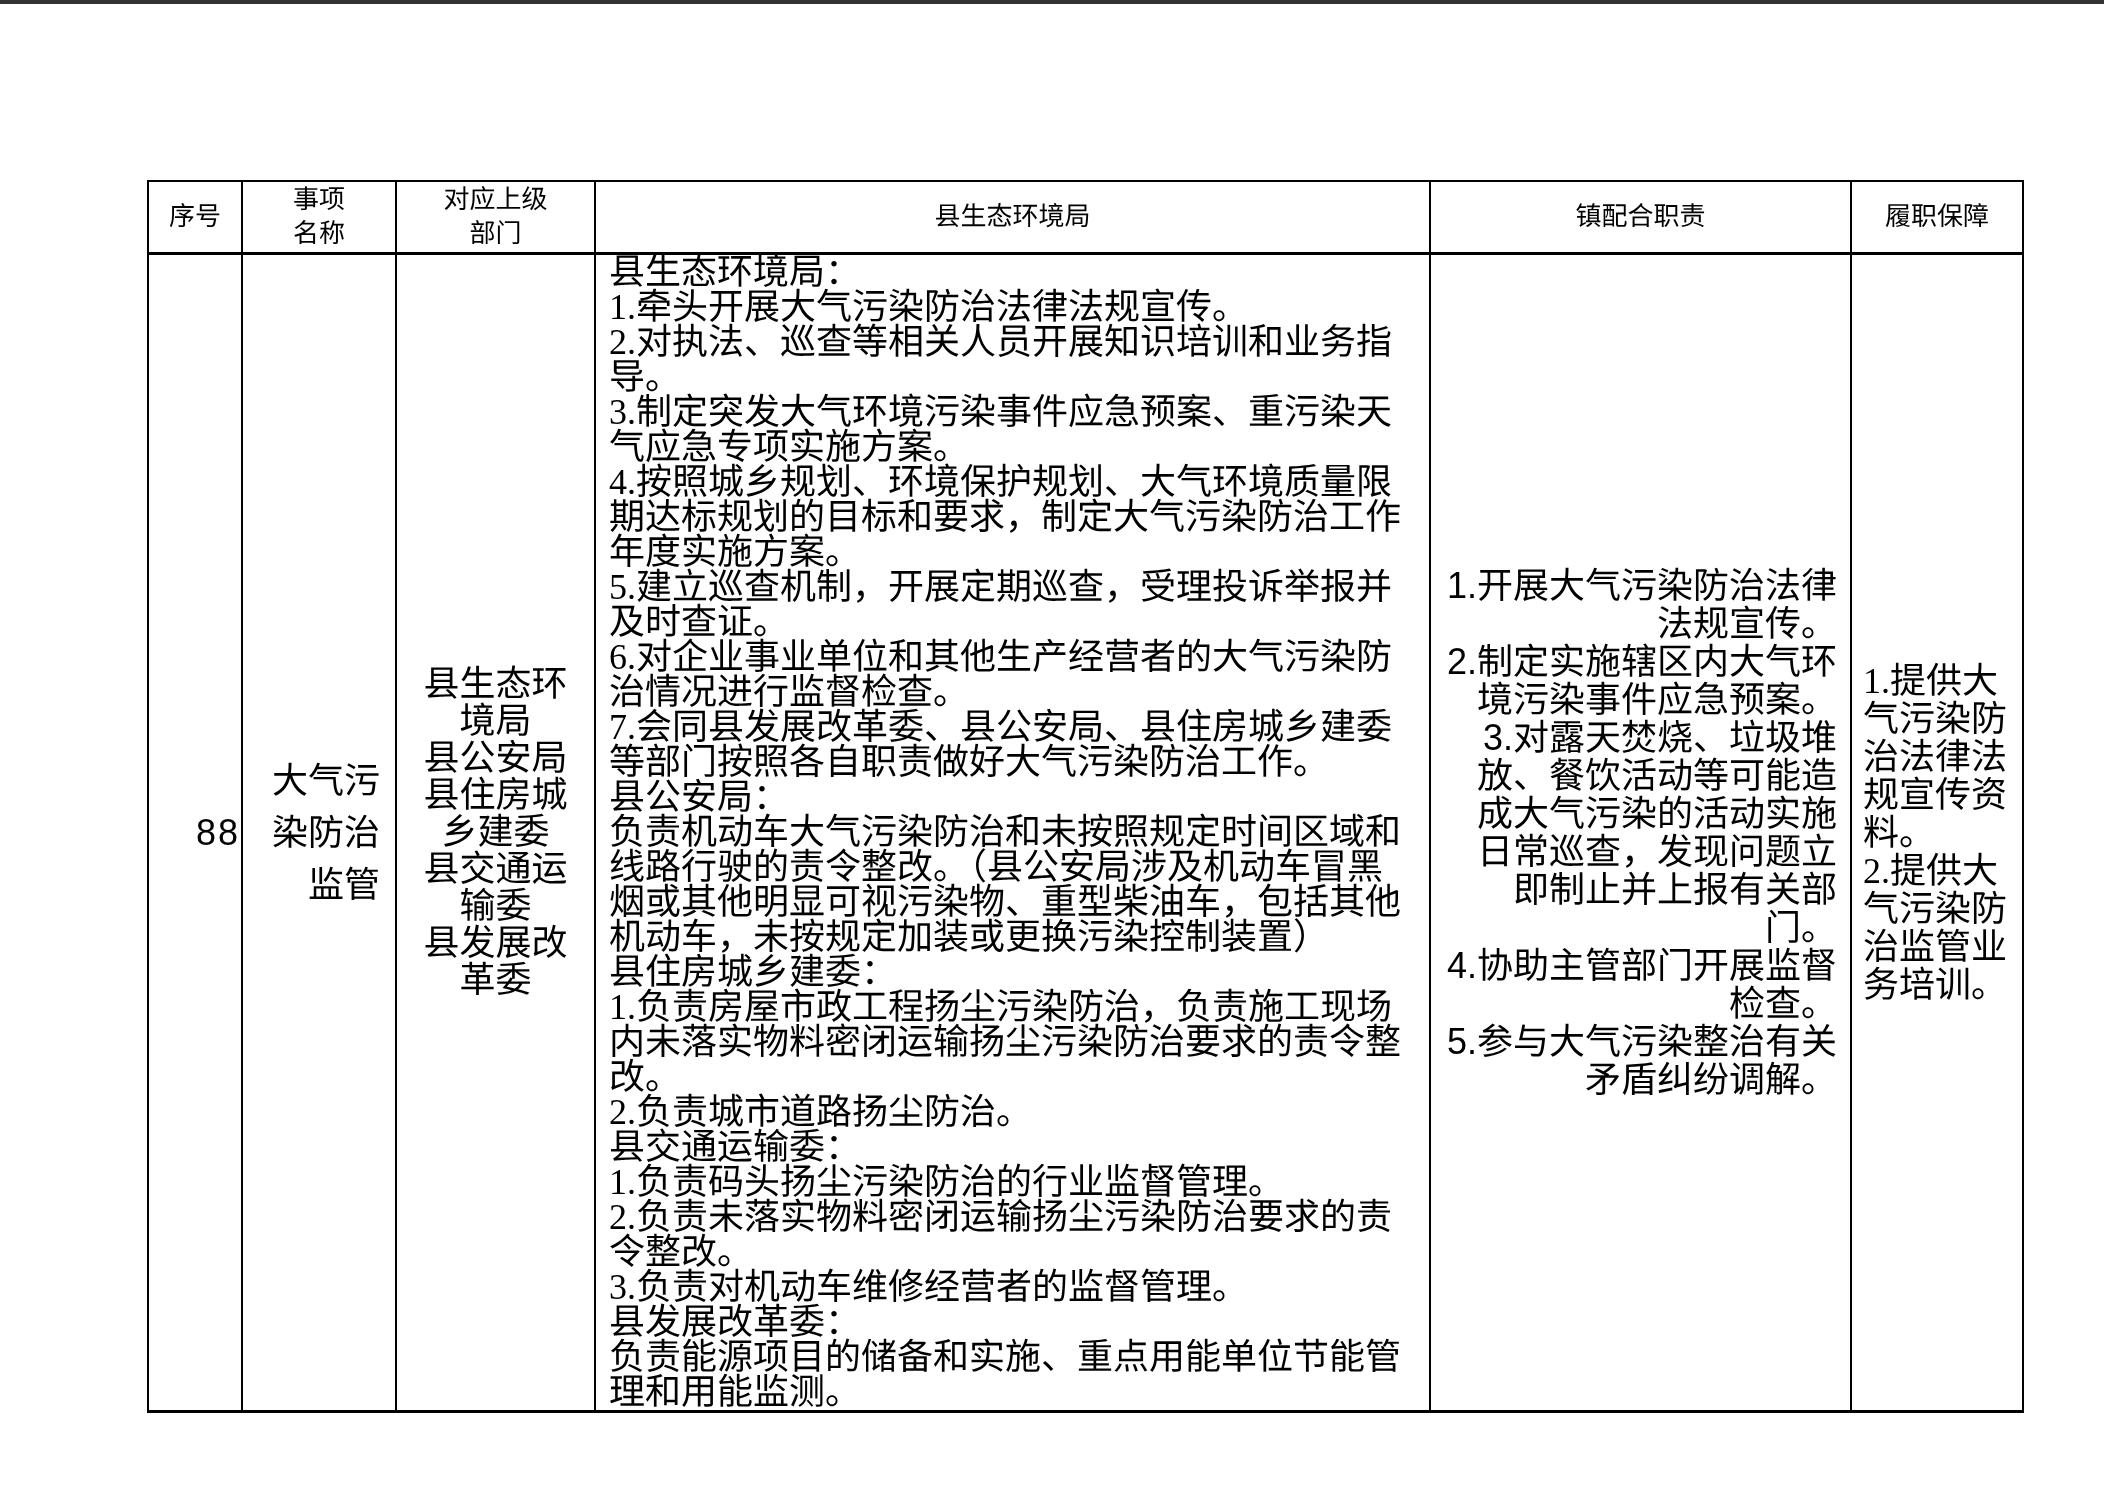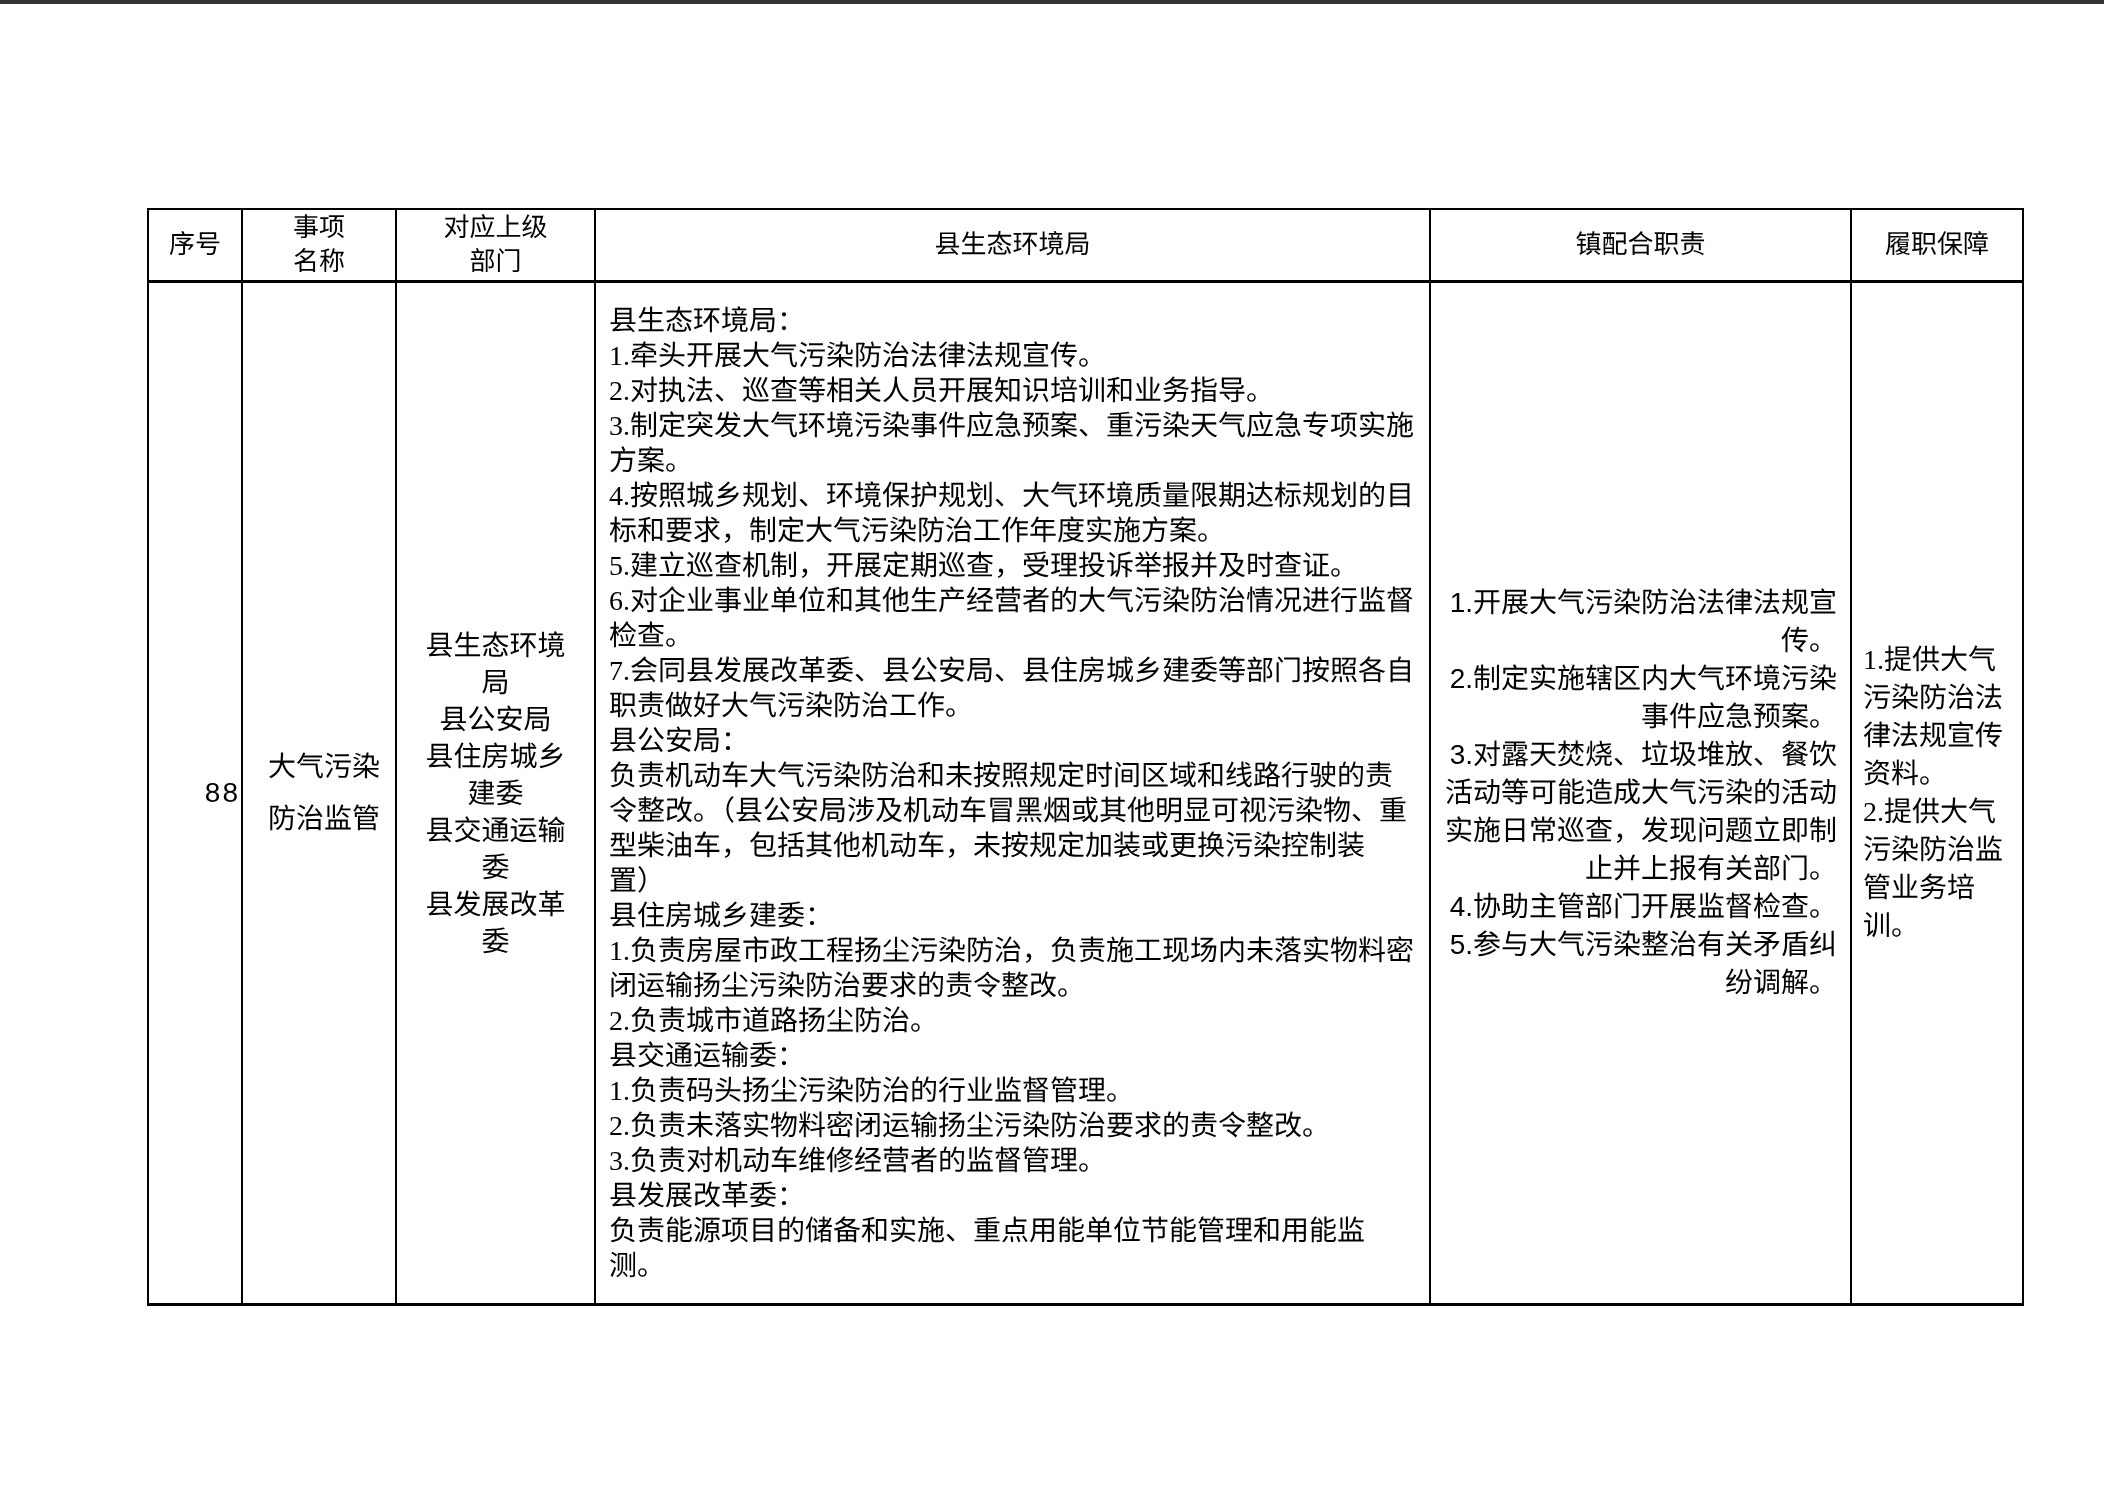--- a/index.html
+++ b/index.html
@@ -25,42 +25,41 @@
     background: #333333;
   }
   table.doc-table {
     position: absolute;
     left: 147px;
     top: 180px;
     width: 1876px;
     border-collapse: collapse;
     table-layout: fixed;
     background: #ffffff;
-    margin-top: 28px;
   }
   table.doc-table, table.doc-table th, table.doc-table td {
     border: 2px solid #000000;
   }
   table.doc-table { border-bottom-width: 3px; }
   table.doc-table th {
     height: 64px;
     border-bottom-width: 3px;
     font-weight: normal;
     font-size: 26px;
     text-align: center;
     vertical-align: middle;
     white-space: pre-line;
     line-height: 34px;
     font-family: "Liberation Serif", serif;
   }
   table.doc-table td {
     height: 1018px;
     vertical-align: middle;
     white-space: pre-line;
-    font-size: 28px;
+    font-size: 36px;
   }
   td.col-index {
     text-align: right;
     font-family: "Liberation Sans", sans-serif;
     font-size: 40px;
     letter-spacing: 2px;
   }
   td.col-item {
     text-align: right;
     padding: 0 15px;

